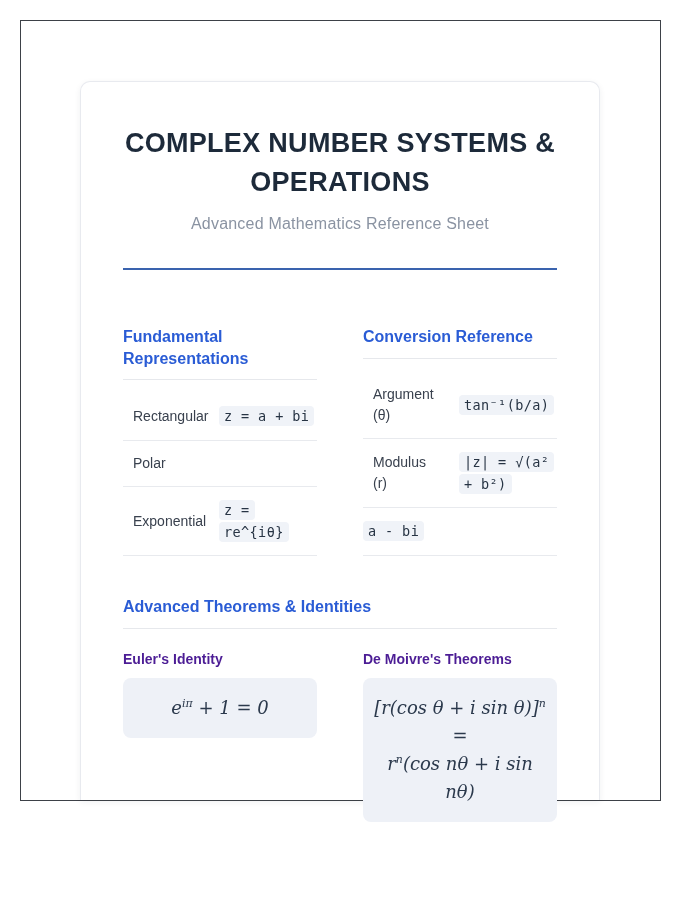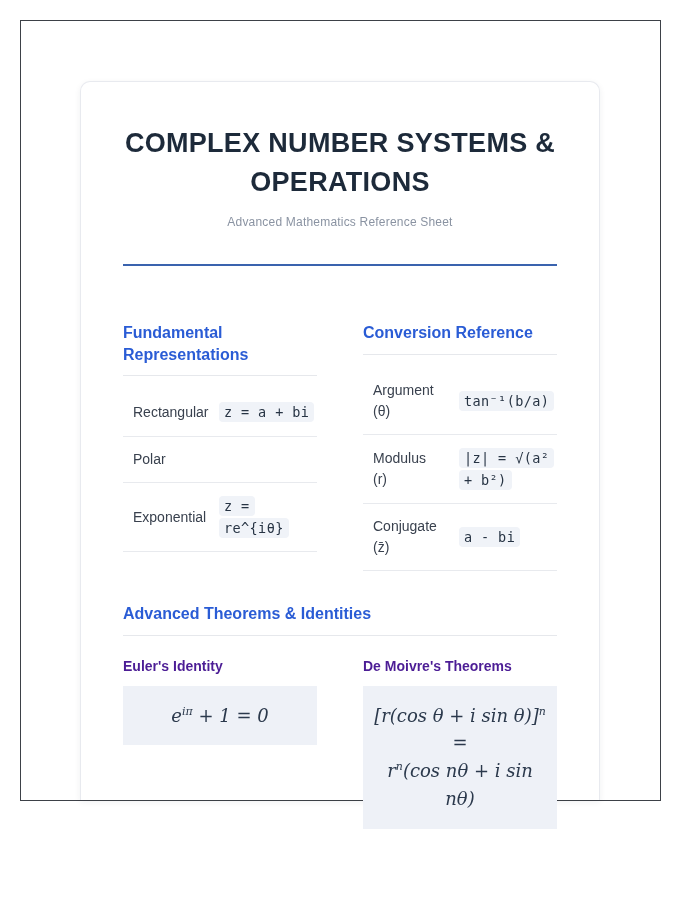--- a/index.html
+++ b/index.html
@@ -31,21 +31,21 @@
   .title {
     font-size: 27px;
     font-weight: 700;
     color: #1d2a3a;
     text-align: center;
     line-height: 1.45;
     letter-spacing: 0.3px;
   }
   .subtitle {
     margin-top: 13px;
-    font-size: 12px;
+    font-size: 16px;
     color: #8a93a2;
     text-align: center;
     letter-spacing: 0.2px;
   }
   .divider {
     margin-top: 35px;
     height: 2px;
     background: #3a63ae;
   }
   .columns {
@@ -85,32 +85,32 @@
     letter-spacing: 0.4px;
     color: #273444;
     background: #f0f3f8;
     padding: 2px 5px;
     border-radius: 4px;
     line-height: 1.65;
     white-space: pre-line;
     -webkit-box-decoration-break: clone;
     box-decoration-break: clone;
   }
-  .wide-heading { margin-top: 32px; }
+  .wide-heading { margin-top: 40px; }
   .theorem-columns { margin-top: 21px; }
   .theorem-title {
     font-size: 14px;
     font-weight: 700;
     color: #4c1d95;
     line-height: 1.4;
   }
   .formula-box {
     margin-top: 9px;
     background: #eef1f7;
-    border-radius: 0;
+    border-radius: 8px;
     padding: 16px 8px;
     text-align: center;
     font-family: "DejaVu Serif", serif;
     font-style: italic;
     font-size: 18px;
     color: #2b394c;
     line-height: 1.55;
   }
   .formula-box sup {
     font-size: 11px;
@@ -156,22 +156,20 @@
 (θ)</span>
             <span class="row-value"><code class="code">tan⁻¹(b/a)</code></span>
           </div>
           <div class="row">
             <span class="row-label">Modulus
 (r)</span>
             <span class="row-value"><code class="code">|z| = √(a²
 + b²)</code></span>
           </div>
           <div class="row">
-            <span class="row-label">Conjugate
-(z̄)</span>
             <span class="row-value"><code class="code">a - bi</code></span>
           </div>
         </div>
       </section>
 
     </div>
 
     <h2 class="wide-heading">Advanced Theorems &amp; Identities</h2>
 
     <div class="columns theorem-columns">

